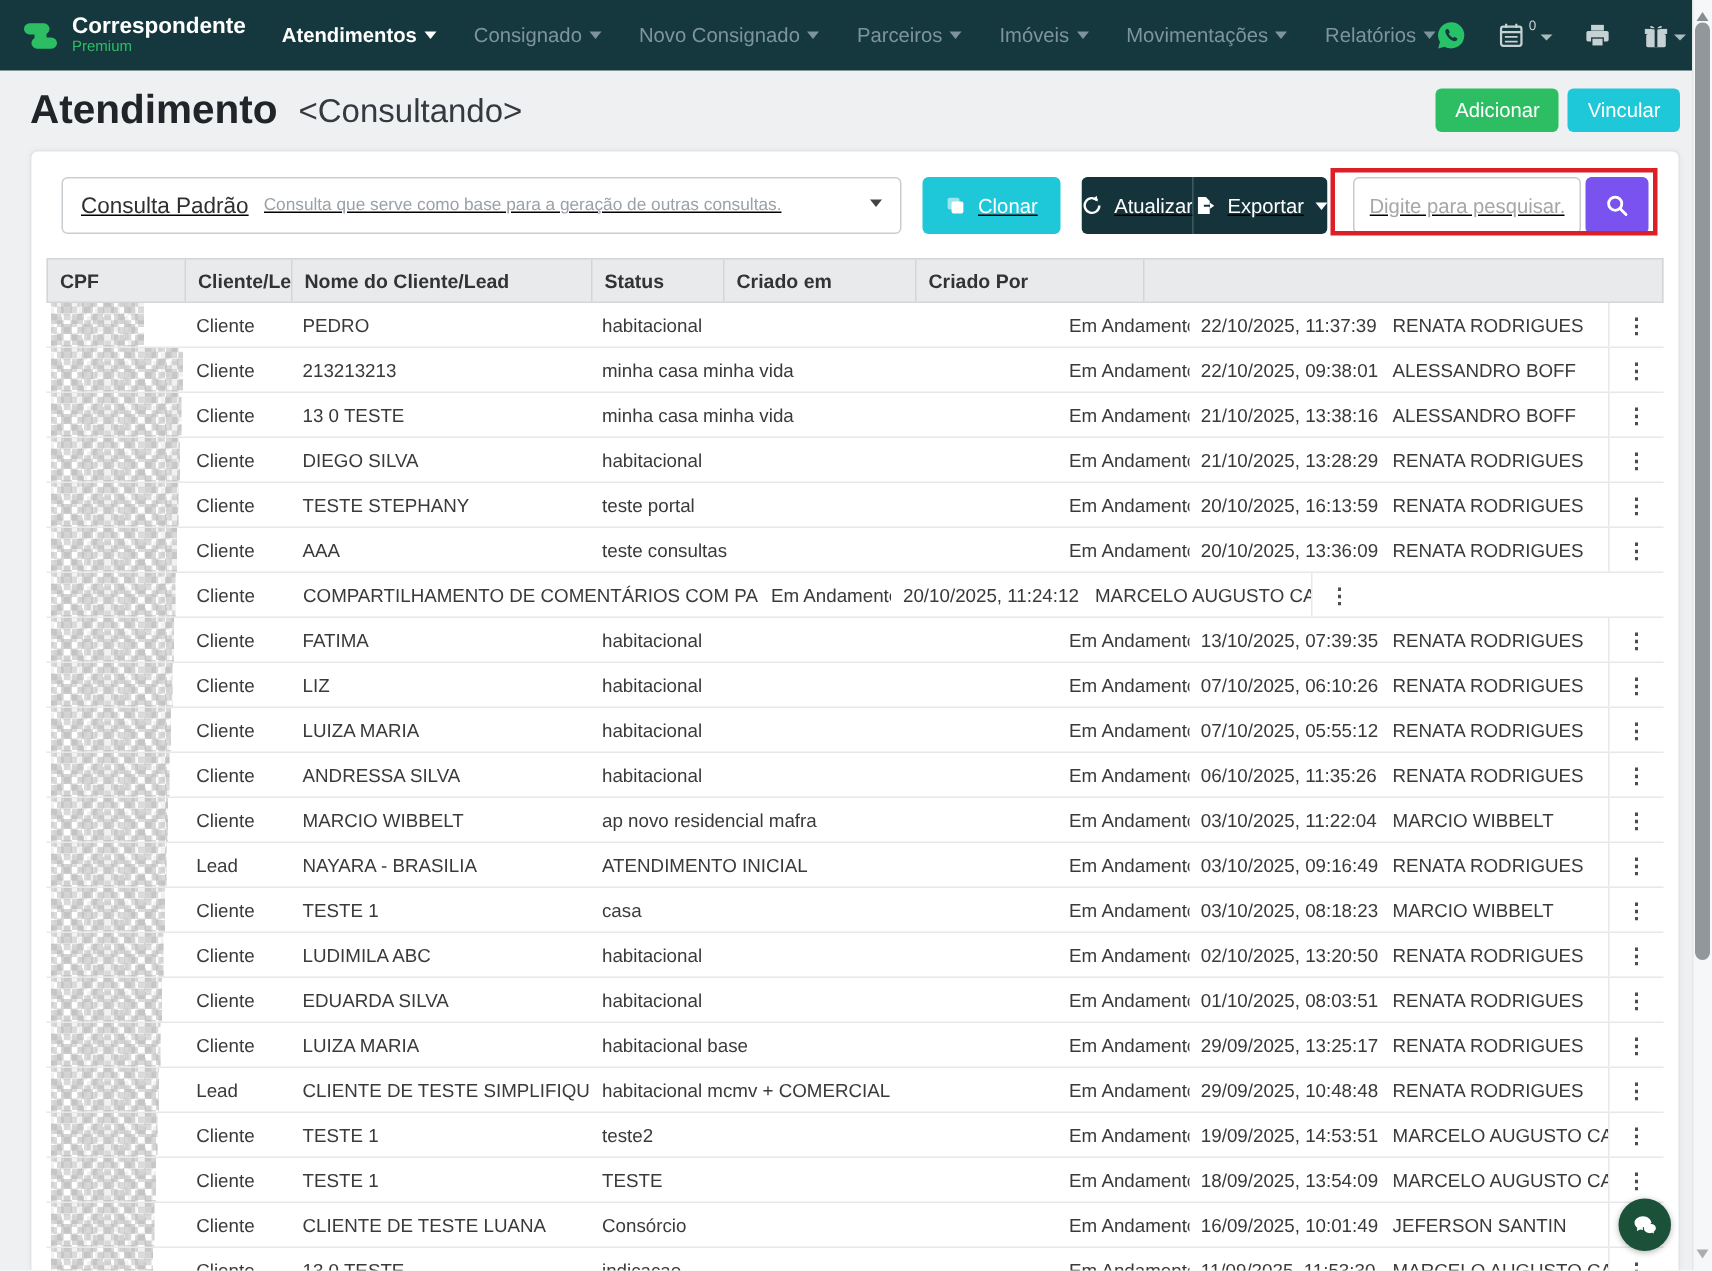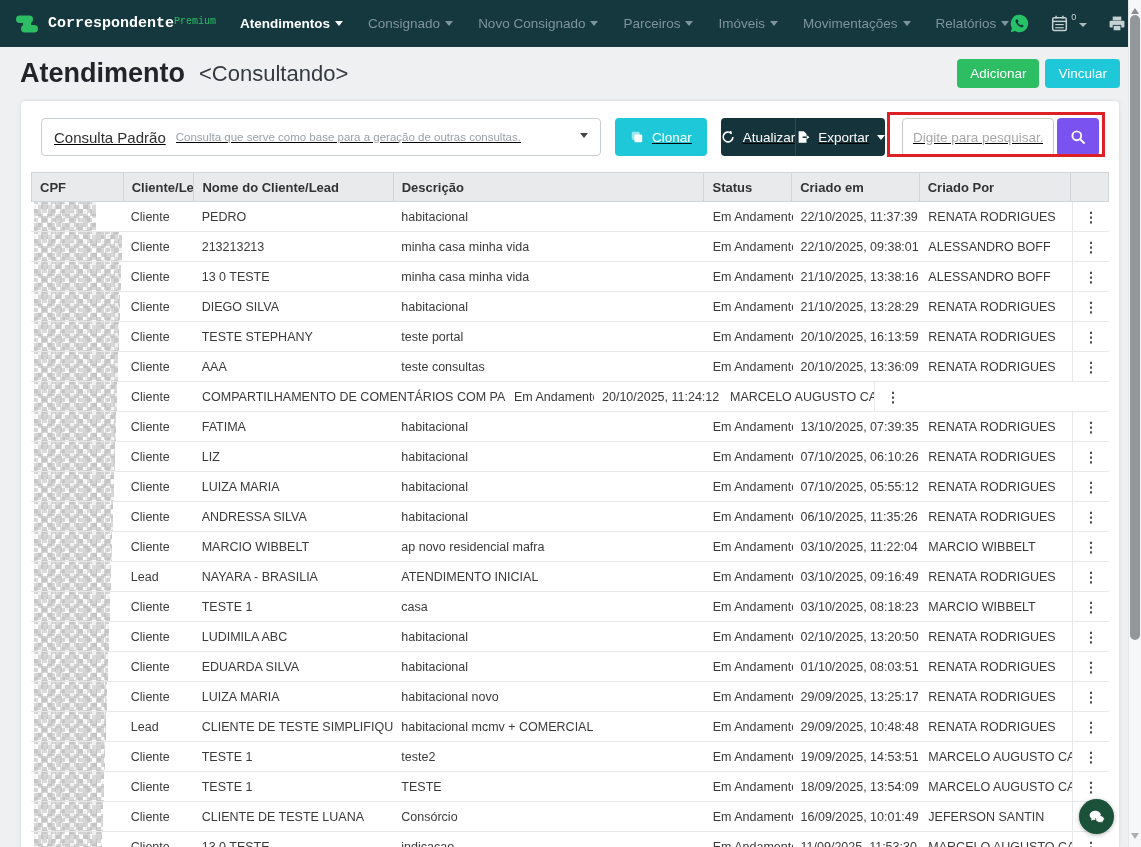--- a/index.html
+++ b/index.html
@@ -3,21 +3,21 @@
 <meta charset="utf-8">
 <style>
   * { margin:0; padding:0; box-sizing:border-box; }
   html,body { width:1141px; height:847px; overflow:hidden; }
   body { position:relative; background:#eef0f2; font-family:"Liberation Sans", sans-serif; }
 
   
   .navbar { position:absolute; top:0; left:0; width:1128px; height:47px;
             background:var(--navbar,#14383e); display:flex; align-items:center; padding:0 14px; z-index:3; }
   .brand { display:flex; align-items:center; gap:8px; cursor:pointer; }
-  .brand-text { display:flex; flex-direction:row;font-family:Liberation Mono, monospace; }
+  .brand-text { display:flex; flex-direction:column; }
   .brand-name { color:#fff; font-weight:bold; font-size:15px; line-height:1.05; }
   .brand-sub  { color:var(--green,#2dbe64); font-size:10px; line-height:1.1; }
   .nav-menu { display:flex; align-items:center; gap:25px; margin-left:24px; }
   .nav-item { color:#7e949c; font-size:13.5px; display:flex; align-items:center; gap:5px; cursor:pointer; white-space:nowrap; }
   .nav-item.active { color:#ffffff; font-weight:700; }
   .caret { width:0; height:0; border:4px solid transparent; border-top:5px solid currentColor; margin-top:4px; }
   .nav-icons { margin-left:auto; display:flex; align-items:center; gap:21px; color:#c6d1d3; }
   .nav-ico { display:flex; align-items:flex-start; gap:3px; cursor:pointer; }
   .sup { font-size:9px; line-height:1; margin-top:-2px; }
   .nav-ico .caret { margin-top:8px; border-top-width:4px; opacity:.85; }
@@ -244,21 +244,20 @@
         </svg>
       </button>
     </div>
   </div>
 
   <div class="table">
     <div class="thead">
       <div class="th c-cpf">CPF</div>
       <div class="th c-tipo">Cliente/Lead</div>
       <div class="th c-nome">Nome do Cliente/Lead</div>
-      <div class="th c-desc">Descrição</div>
       <div class="th c-status">Status</div>
       <div class="th c-criado">Criado em</div>
       <div class="th c-por">Criado Por</div>
       <div class="th c-act"></div>
     </div>
     <div>
         <div class="tr">
           <div class="td c-cpf">
             <div class="mosaic" style="width: 62px;"></div>
           </div>
@@ -480,21 +479,21 @@
           <div class="td c-act">
             <button class="kebab">⋮</button>
           </div>
         </div>
         <div class="tr">
           <div class="td c-cpf">
             <div class="mosaic" style="width: 73px;"></div>
           </div>
           <div class="td c-tipo">Cliente</div>
           <div class="td c-nome">LUIZA MARIA</div>
-          <div class="td c-desc">habitacional novo</div>
+          <div class="td c-desc">habitacional base</div>
           <div class="td c-status">Em Andamento</div>
           <div class="td c-criado">29/09/2025, 13:25:17</div>
           <div class="td c-por">RENATA RODRIGUES</div>
           <div class="td c-act">
             <button class="kebab">⋮</button>
           </div>
         </div>
         <div class="tr">
           <div class="td c-cpf">
             <div class="mosaic" style="width: 72px;"></div>

